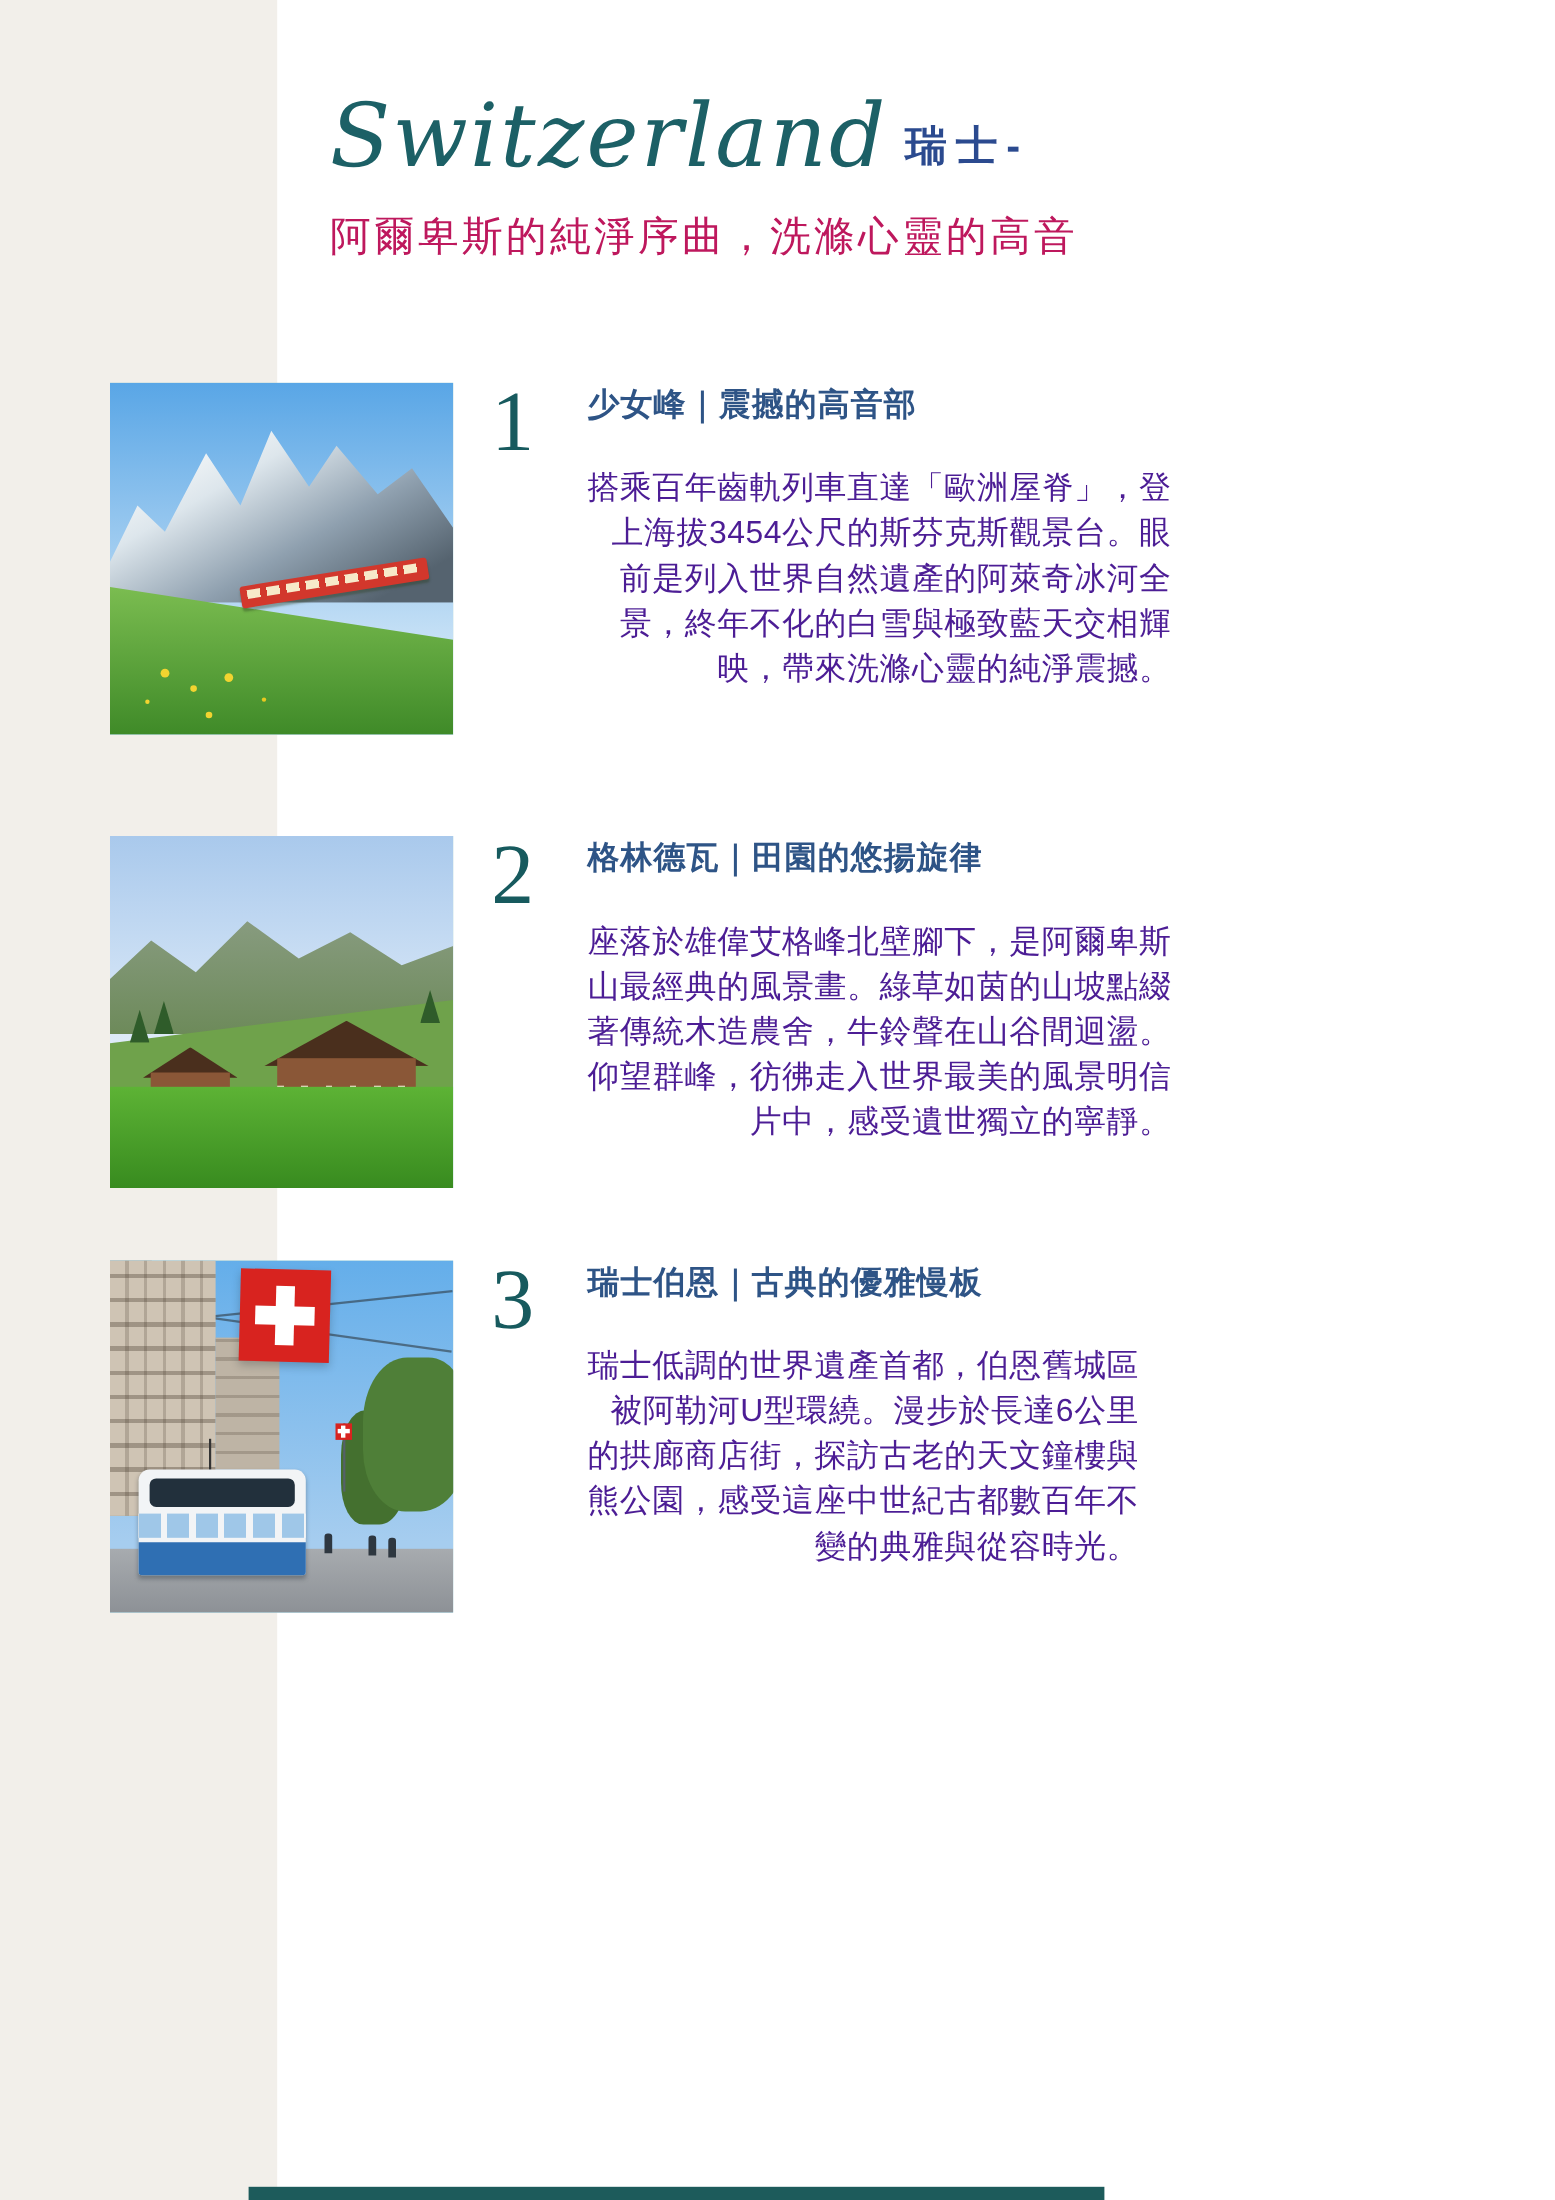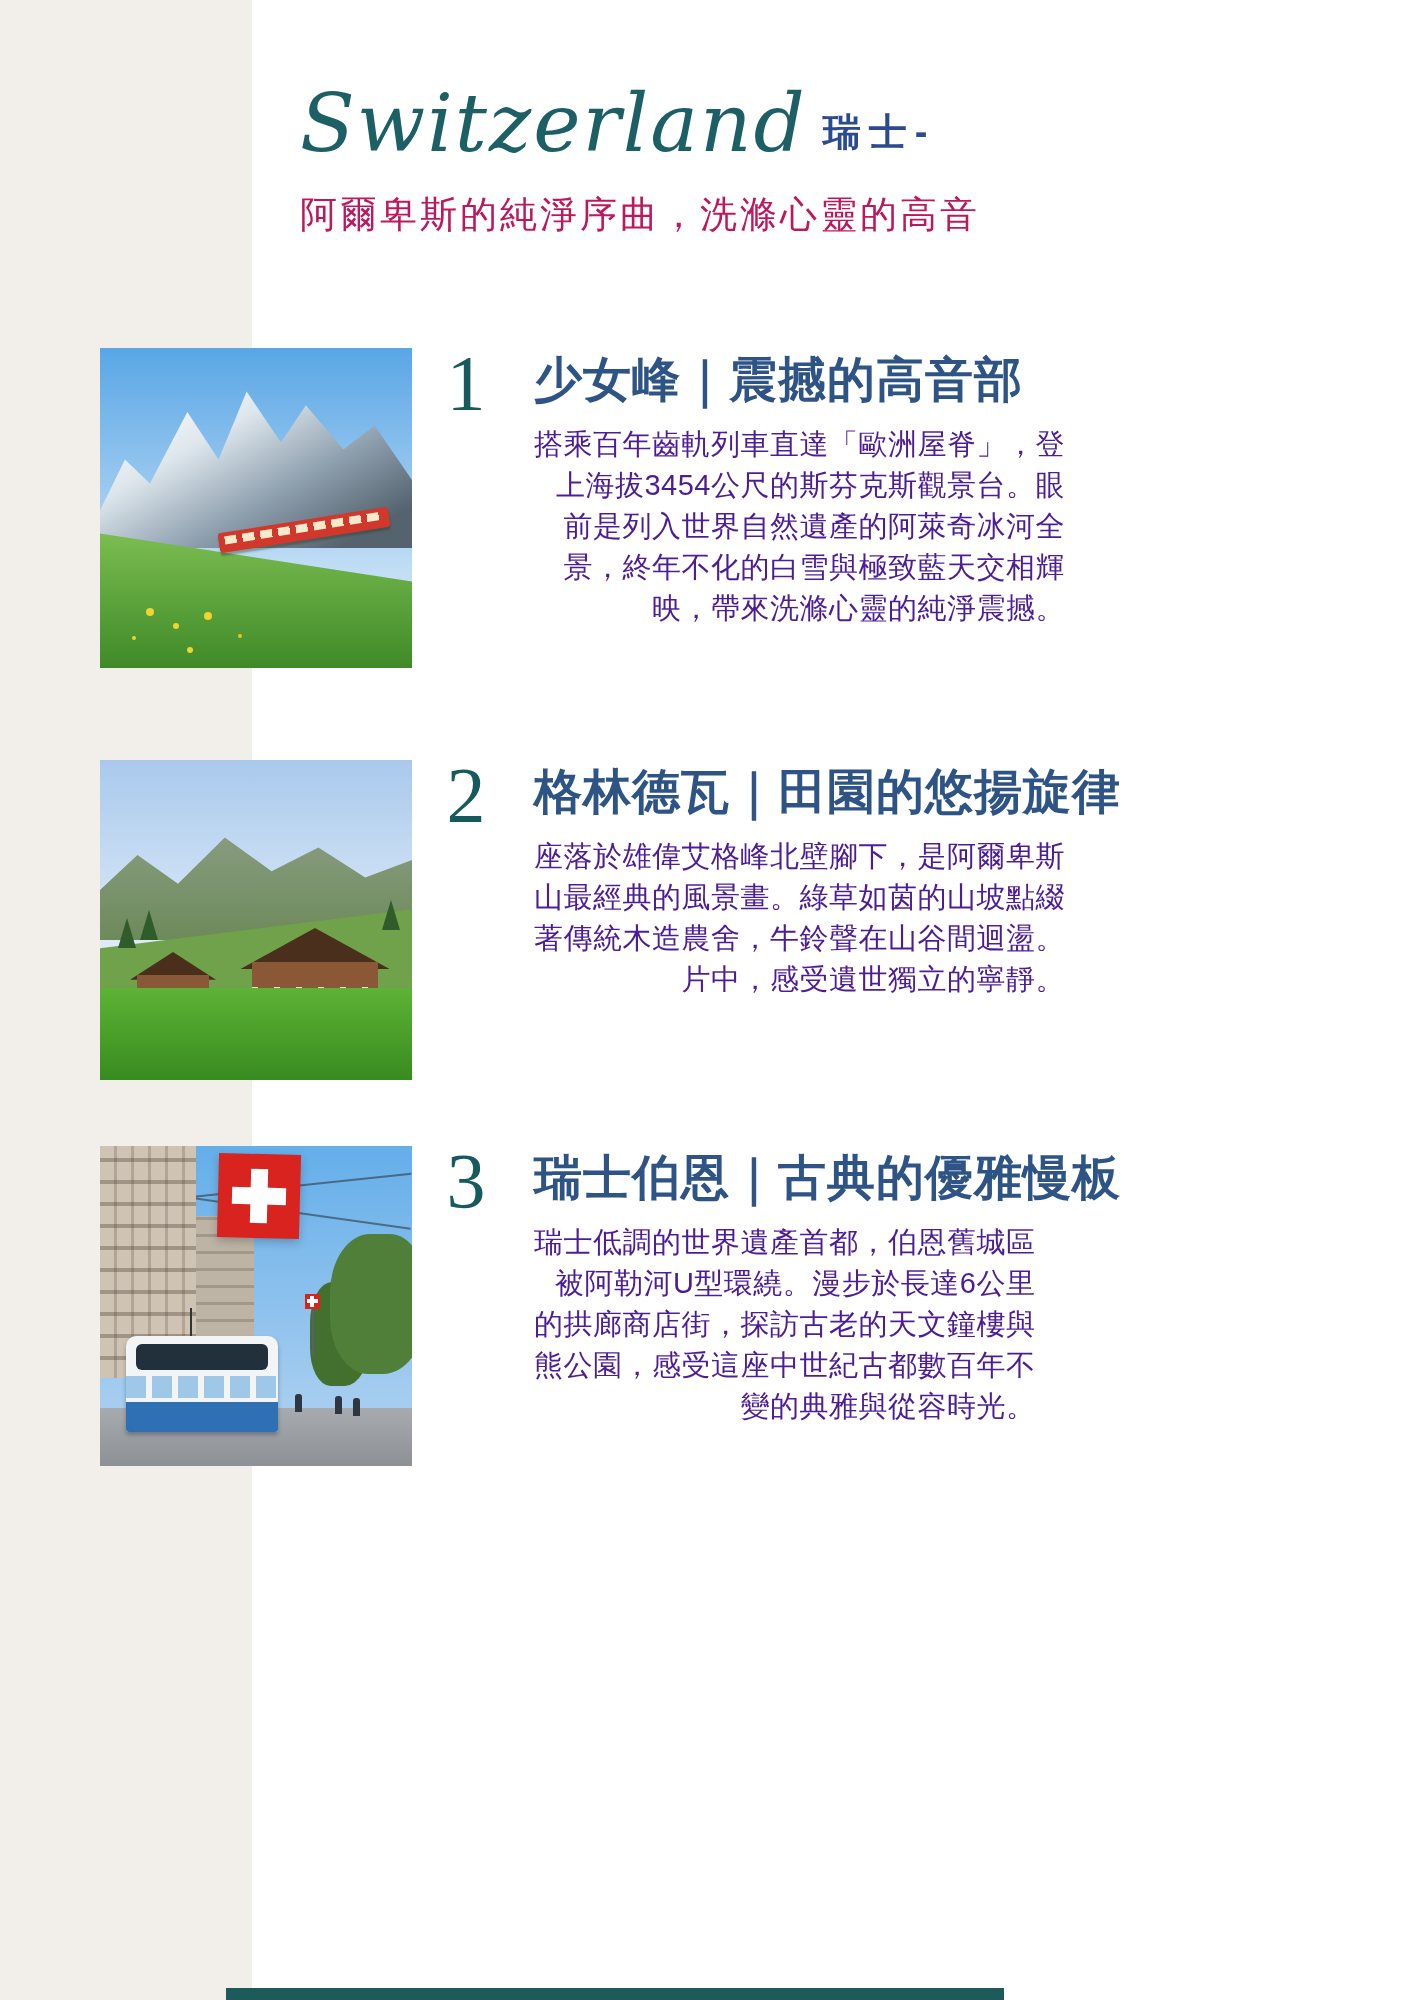--- a/index.html
+++ b/index.html
@@ -15,21 +15,21 @@
   .title-zh{font-size:38px;font-weight:700;color:#2b4a8f;letter-spacing:8px;
             padding-bottom:12px;text-shadow:0 0 6px rgba(255,255,255,.9);}
   .subtitle{margin-top:20px;font-size:37px;color:#be185d;letter-spacing:3px;font-weight:500;}
 
   
   .section{position:absolute;left:0;width:1414px;height:340px;}
   .sec1{top:348px;} .sec2{top:760px;} .sec3{top:1146px;}
   .photo{position:absolute;left:100px;top:0;width:312px;height:320px;overflow:hidden;background:#9cc;}
   .num{position:absolute;left:420px;top:-8px;width:92px;text-align:center;
        font-family:"Liberation Serif",serif;font-size:78px;color:#175a5e;line-height:1.1;}
-  .sec-title{position:absolute;left:534px;top:0;font-size:48px;font-weight:700;
+  .sec-title{position:absolute;left:534px;top:0;font-size:29px;font-weight:700;
              color:#2e5486;letter-spacing:1px;white-space:nowrap;}
   .sec-body{position:absolute;left:534px;top:76px;font-size:29px;line-height:41px;
             color:#4c1d95;letter-spacing:.5px;text-align:right;}
   .sec-body div{white-space:nowrap;}
 
   
   .p1-sky{position:absolute;inset:0;background:linear-gradient(#59a6e6,#c9e2f6 75%);}
   .p1-peak{position:absolute;left:0;right:0;top:30px;height:170px;
     background:linear-gradient(150deg,#ffffff 12%,#dde6ec 35%,#8fa0af 62%,#55636f 88%);
     clip-path:polygon(0 78%,8% 48%,16% 62%,28% 20%,38% 48%,47% 8%,58% 38%,66% 16%,78% 42%,88% 28%,100% 60%,100% 100%,0 100%);}
@@ -147,20 +147,21 @@
         <div class="walls"></div>
       </div>
       <div class="p2-meadow"></div>
     </div>
     <div class="num">2</div>
     <div class="sec-title">格林德瓦｜田園的悠揚旋律</div>
     <div class="sec-body">
       <div>座落於雄偉艾格峰北壁腳下，是阿爾卑斯</div>
       <div>山最經典的風景畫。綠草如茵的山坡點綴</div>
       <div>著傳統木造農舍，牛鈴聲在山谷間迴盪。</div>
+      <div>仰望群峰，彷彿走入世界最美的風景明信</div>
       <div>片中，感受遺世獨立的寧靜。</div>
     </div>
   </div>
 
   <div class="section sec3">
     <div class="photo">
       <div class="p3-sky"></div>
       <div class="p3-wire" style="left:0;top:60px;width:312px;transform:rotate(8deg);"></div>
       <div class="p3-wire" style="left:60px;top:40px;width:252px;transform:rotate(-6deg);"></div>
       <div class="p3-bldg-shade"></div>

